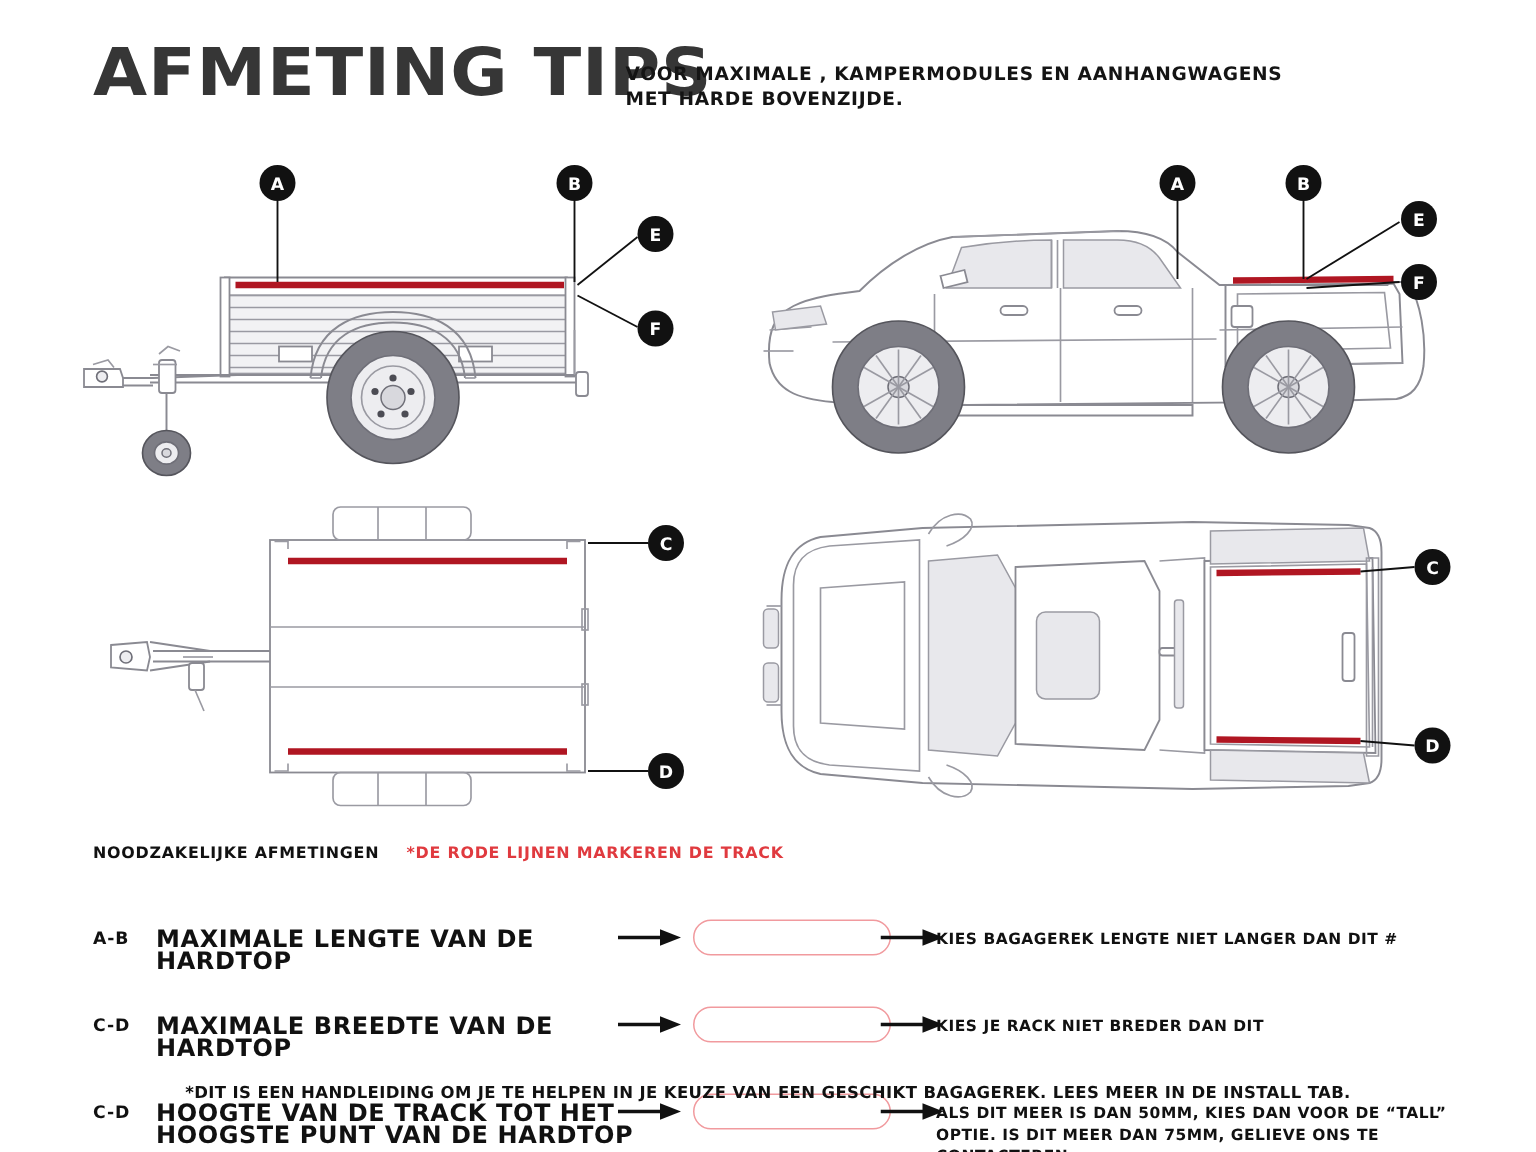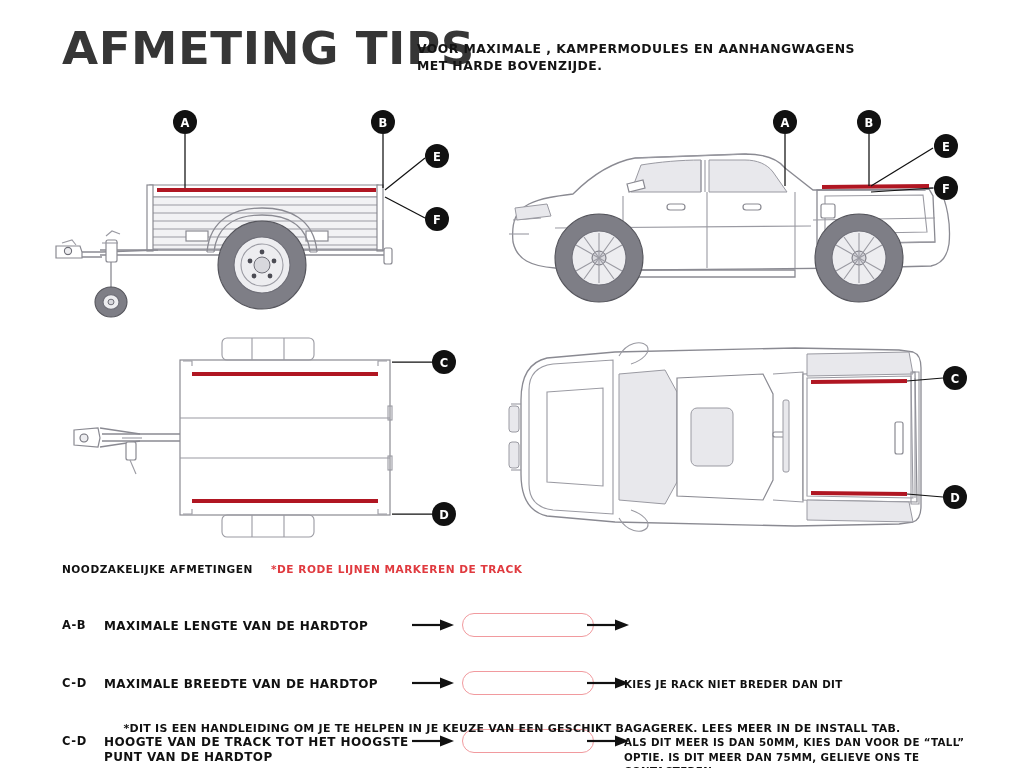--- a/index.html
+++ b/index.html
@@ -119,21 +119,21 @@
     font-size: 11.5px;
     letter-spacing: 0.6px;
     color:#111111;
   }
   .lr-desc {
     position: absolute;
     left: 42px; top: 7px;
     width: 320px;
     font-family: "DejaVu Sans", sans-serif;
     font-weight: 700;
-    font-size: 12px;
+    font-size: 16px;
     letter-spacing: 0.4px;
     line-height: 14.5px;
     color:#111111;
   }
   .lr-arrow1 { position:absolute; left:350px; top:6px; }
   .lr-pill {
     position:absolute;
     left:400px; top:1px;
     width:132px; height:24px;
     border:1.4px solid #f19a9e;
@@ -501,20 +501,21 @@
         <path d="M28 1.5 L42 7 L28 12.5 Z" fill="#111111"></path>
       </svg>
     </div>
     <div class="lr-pill"></div>
     <div class="lr-arrow2">
       <svg class="arrow-svg" width="42" height="14" viewBox="0 0 42 14" xmlns="http://www.w3.org/2000/svg">
         <line x1="0" y1="7" x2="30" y2="7" stroke="#111111" stroke-width="2.2"></line>
         <path d="M28 1.5 L42 7 L28 12.5 Z" fill="#111111"></path>
       </svg>
     </div>
+    <div class="lr-result">KIES BAGAGEREK LENGTE NIET LANGER DAN DIT #</div>
   </div>
 
   <div class="legend-row">
     <div class="lr-code">C-D</div>
     <div class="lr-desc">MAXIMALE BREEDTE VAN DE HARDTOP</div>
     <div class="lr-arrow1">
       <svg class="arrow-svg" width="42" height="14" viewBox="0 0 42 14" xmlns="http://www.w3.org/2000/svg">
         <line x1="0" y1="7" x2="30" y2="7" stroke="#111111" stroke-width="2.2"></line>
         <path d="M28 1.5 L42 7 L28 12.5 Z" fill="#111111"></path>
       </svg>

